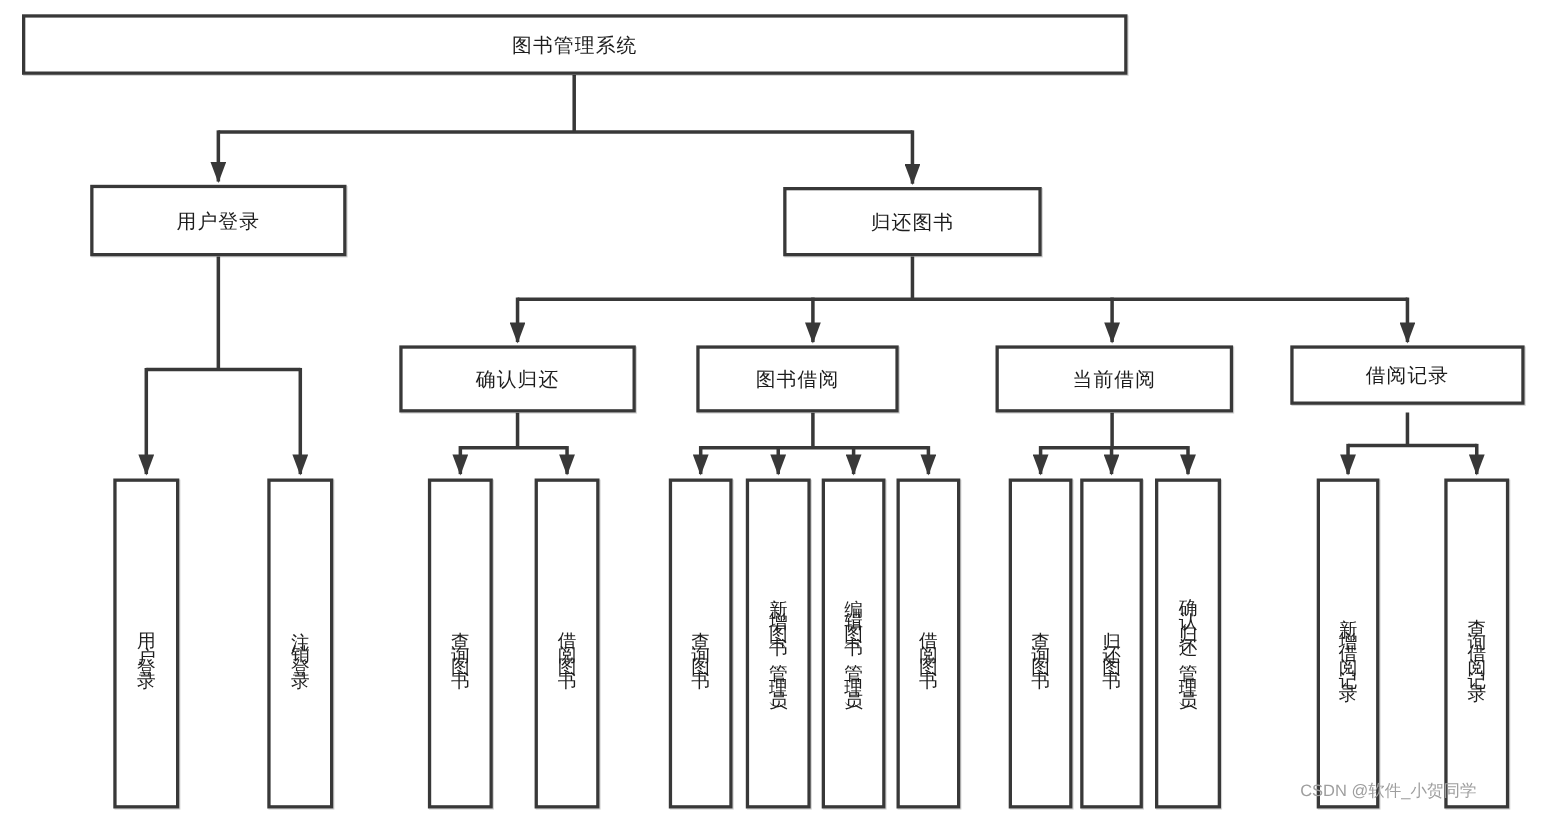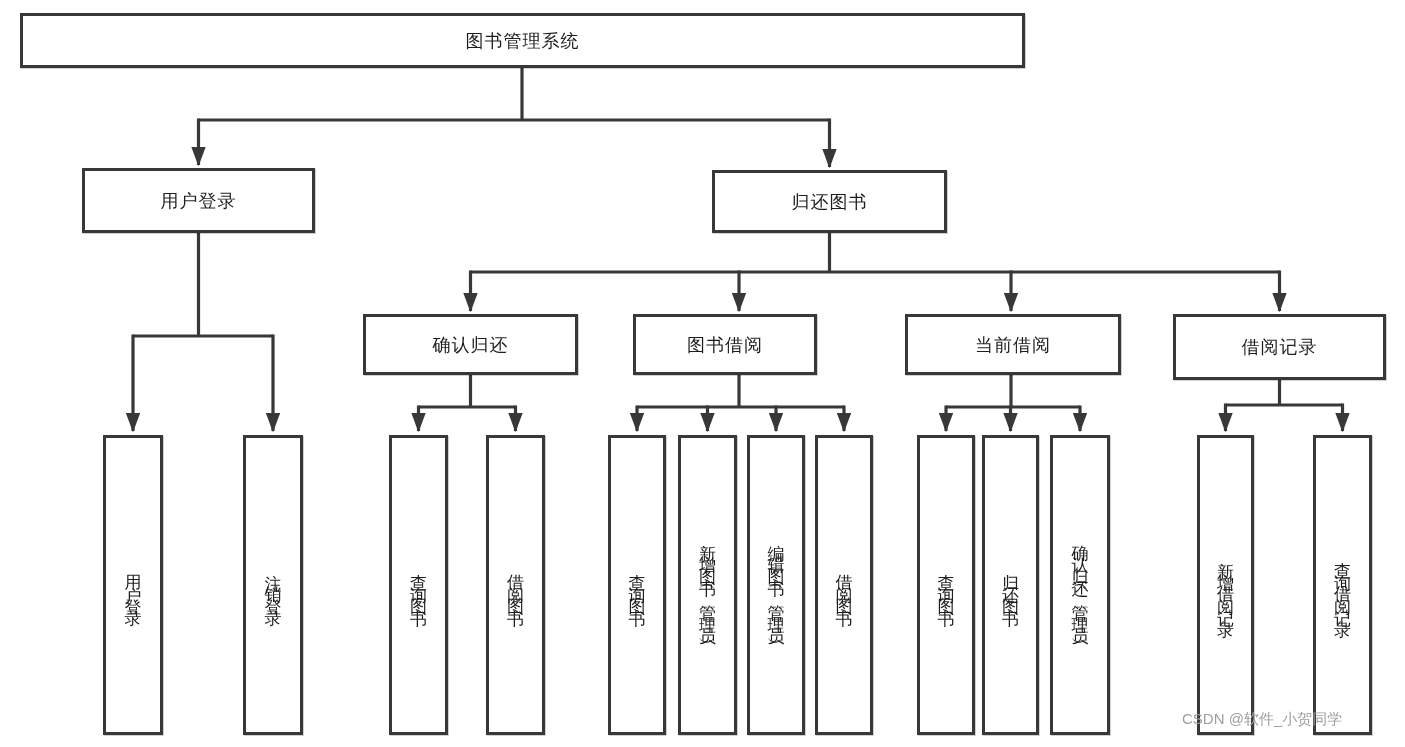--- a/index.html
+++ b/index.html
@@ -110,21 +110,21 @@
   </svg>
 
   <div class="box hbox" style="left:20px; top:13px; width:1005px; height:55px;">图书管理系统</div>
 
   <div class="box hbox" style="left:82px; top:168px; width:233px; height:65px;">用户登录</div>
   <div class="box hbox" style="left:712px; top:170px; width:235px; height:63px;">归还图书</div>
 
   <div class="box hbox" style="left:363px; top:314px; width:215px; height:61px;">确认归还</div>
   <div class="box hbox" style="left:633px; top:314px; width:184px; height:61px;">图书借阅</div>
   <div class="box hbox" style="left:905px; top:314px; width:216px; height:61px;">当前借阅</div>
-  <div class="box hbox" style="left:1173px; top:314px; width:213px; height:66px;">借阅记录</div>
+  <div class="box hbox" style="left:1173px; top:314px; width:213px; height:54px;">借阅记录</div>
 
   <div class="box leaf" style="left:103px; top:435px; width:60px; height:300px;">
     <span class="vtext">用户登录</span>
   </div>
   <div class="box leaf" style="left:243px; top:435px; width:60px; height:300px;">
     <span class="vtext">注销登录</span>
   </div>
 
   <div class="box leaf" style="left:389px; top:435px; width:59px; height:300px;">
     <span class="vtext">查询图书</span>

